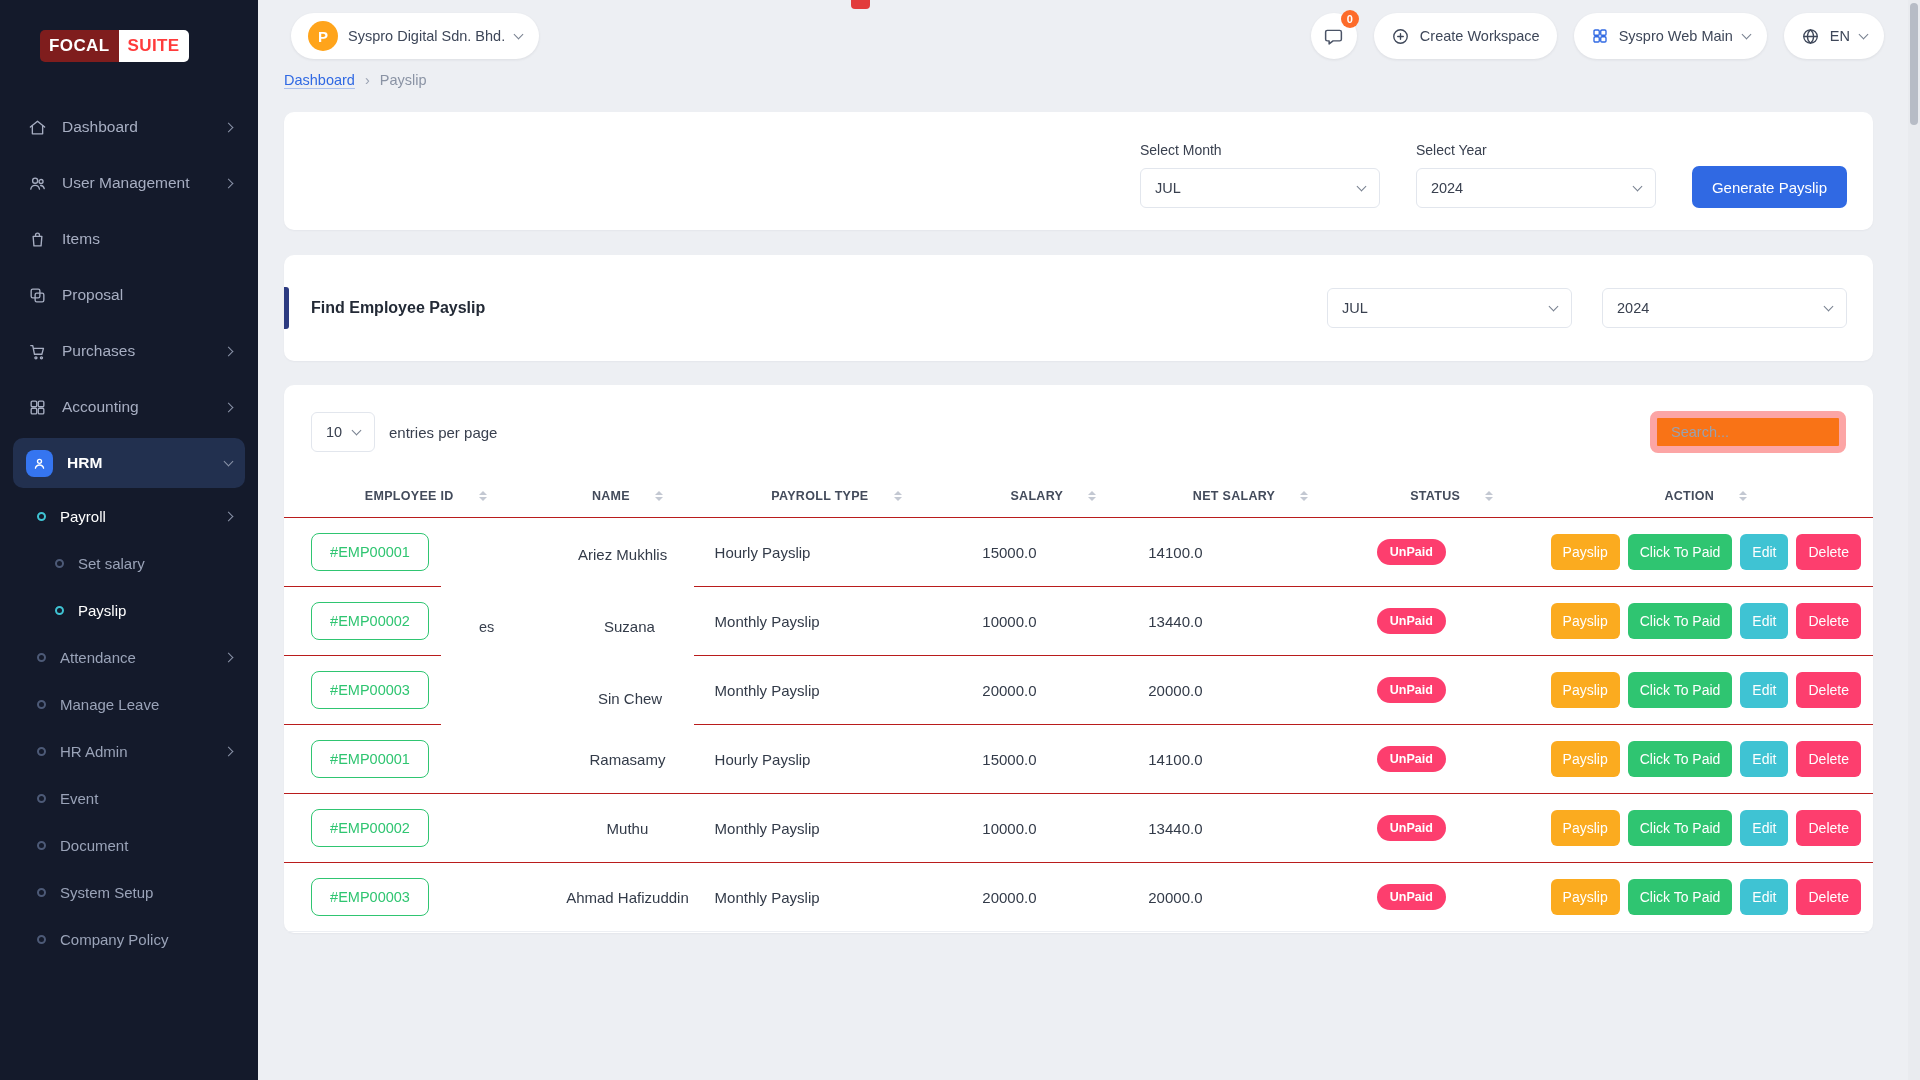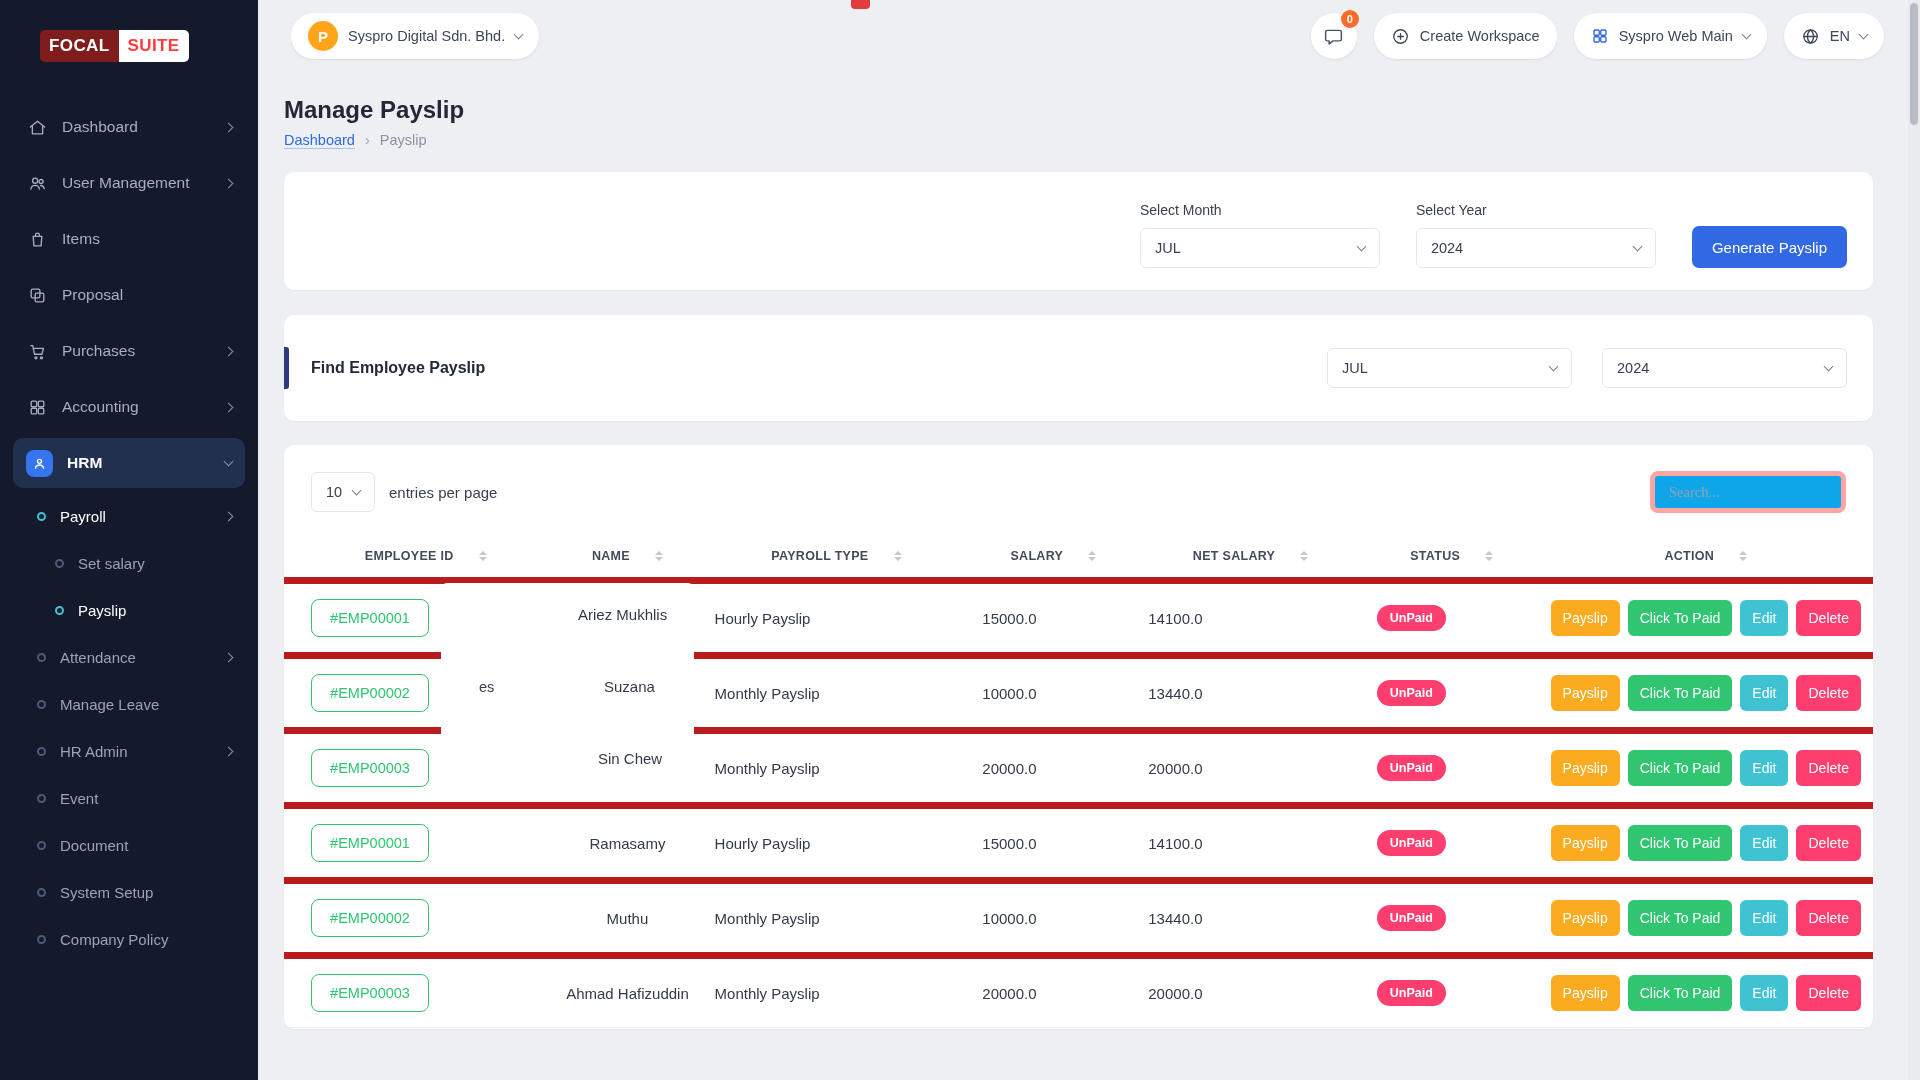--- a/index.html
+++ b/index.html
@@ -62,32 +62,32 @@
   .find-card{margin-top:25px;height:106px;display:flex;align-items:center;padding-right:26px;position:relative;overflow:hidden}
   .accent{position:absolute;left:0;top:32px;bottom:32px;width:5px;background:#2c3a80;border-radius:0 3px 3px 0}
   .find-title{margin-left:27px;font-size:16px;font-weight:700;color:#232a36}
   .find-sels{margin-left:auto;display:flex;gap:30px}
   .find-sels .sel{width:245px}
   
   .table-card{margin-top:24px;padding-top:26px;position:relative;padding-bottom:1px}
   .controls{display:flex;align-items:center;padding:0 27px}
   .sel.small{width:64px}
   .entries-label{margin-left:14px;font-size:15px;color:#39404f}
-  .search{margin-left:auto;width:196px;height:42px;border:5px solid #fca5a5;border-radius:8px;padding:0 14px;font-size:14.5px;color:#39404f;outline:none;font-family:Liberation Serif, serif;background:#0ea5e9}
+  .search{margin-left:auto;width:196px;height:42px;border:7px solid #fca5a5;border-radius:8px;padding:0 14px;font-size:14.5px;color:#39404f;outline:none;font-family:Liberation Sans, sans-serif;background:#f97316}
   .search::placeholder{color:#98a1b0}
   table{width:100%;border-collapse:collapse;margin-top:22px}
   col.c1{width:17%}col.c2{width:9.5%}col.c3{width:17%}col.c4{width:10.5%}col.c5{width:14.5%}col.c6{width:11%}col.c7{width:20.5%}
   th{font-size:12.5px;font-weight:700;color:#434b5b;letter-spacing:.3px;padding:14px 12px;text-align:left;cursor:pointer}
   th:first-child,td:first-child{padding-left:27px}
   .th-in{display:flex;align-items:center;justify-content:center;gap:25px}
   .sort{display:inline-flex;flex-direction:column;gap:2px;cursor:pointer}
   .sort i{width:0;height:0;border-left:4px solid transparent;border-right:4px solid transparent}
   .sort .up{border-bottom:4px solid #c3c8d2}
   .sort .dn{border-top:4px solid #c3c8d2}
-  tbody td{padding:15px 12px;border-top:7px solid #b91c1c;font-size:15px;color:#333b49;vertical-align:middle}
+  tbody td{padding:15px 12px;border-top:1px solid #b91c1c;font-size:15px;color:#333b49;vertical-align:middle}
   tbody tr:last-child td{border-bottom:1px solid #edeff3}
   td.center{text-align:center}
   .emp-badge{display:inline-block;min-width:118px;text-align:center;padding:10px 8px;border:1px solid #2fc571;color:#2fc571;border-radius:8px;font-size:14.5px;background:#fff;cursor:pointer}
   .status-badge{display:inline-block;background:#fd3e6e;color:#fff;font-size:12.5px;font-weight:700;padding:6px 13px;border-radius:13px;cursor:pointer}
   .actions{display:flex;gap:8px;align-items:center}
   .abtn{border:none;color:#fff;border-radius:6px;padding:10px 12px;font-size:14px;font-weight:500;cursor:pointer;font-family:inherit;white-space:nowrap}
   .abtn.payslip{background:#fbab1f}
   .abtn.paid{background:#2fc571}
   .abtn.edit{background:#3fc3d3}
   .abtn.delete{background:#fd3e6e}
@@ -270,21 +270,20 @@
           <path d="M3.5 12h17"></path>
           <path d="M12 3.5c2.6 2.3 3.9 5.1 3.9 8.5s-1.3 6.2-3.9 8.5c-2.6-2.3-3.9-5.1-3.9-8.5s1.3-6.2 3.9-8.5z"></path>
         </svg>
     </span>
     <span>EN</span>
     <span class="chev"></span>
   </div>
 </header>
 
 <main class="main">
-  <h1 class="page-title">Manage Payslip</h1>
   <div class="crumbs">
     <span class="crumb-link">Dashboard</span>
     <span class="crumb-sep">›</span>
     <span class="crumb-cur">Payslip</span>
   </div>
 
   <section class="card gen-card">
     <div class="fld">
       <span class="flabel">Select Month</span>
       <div class="sel">

